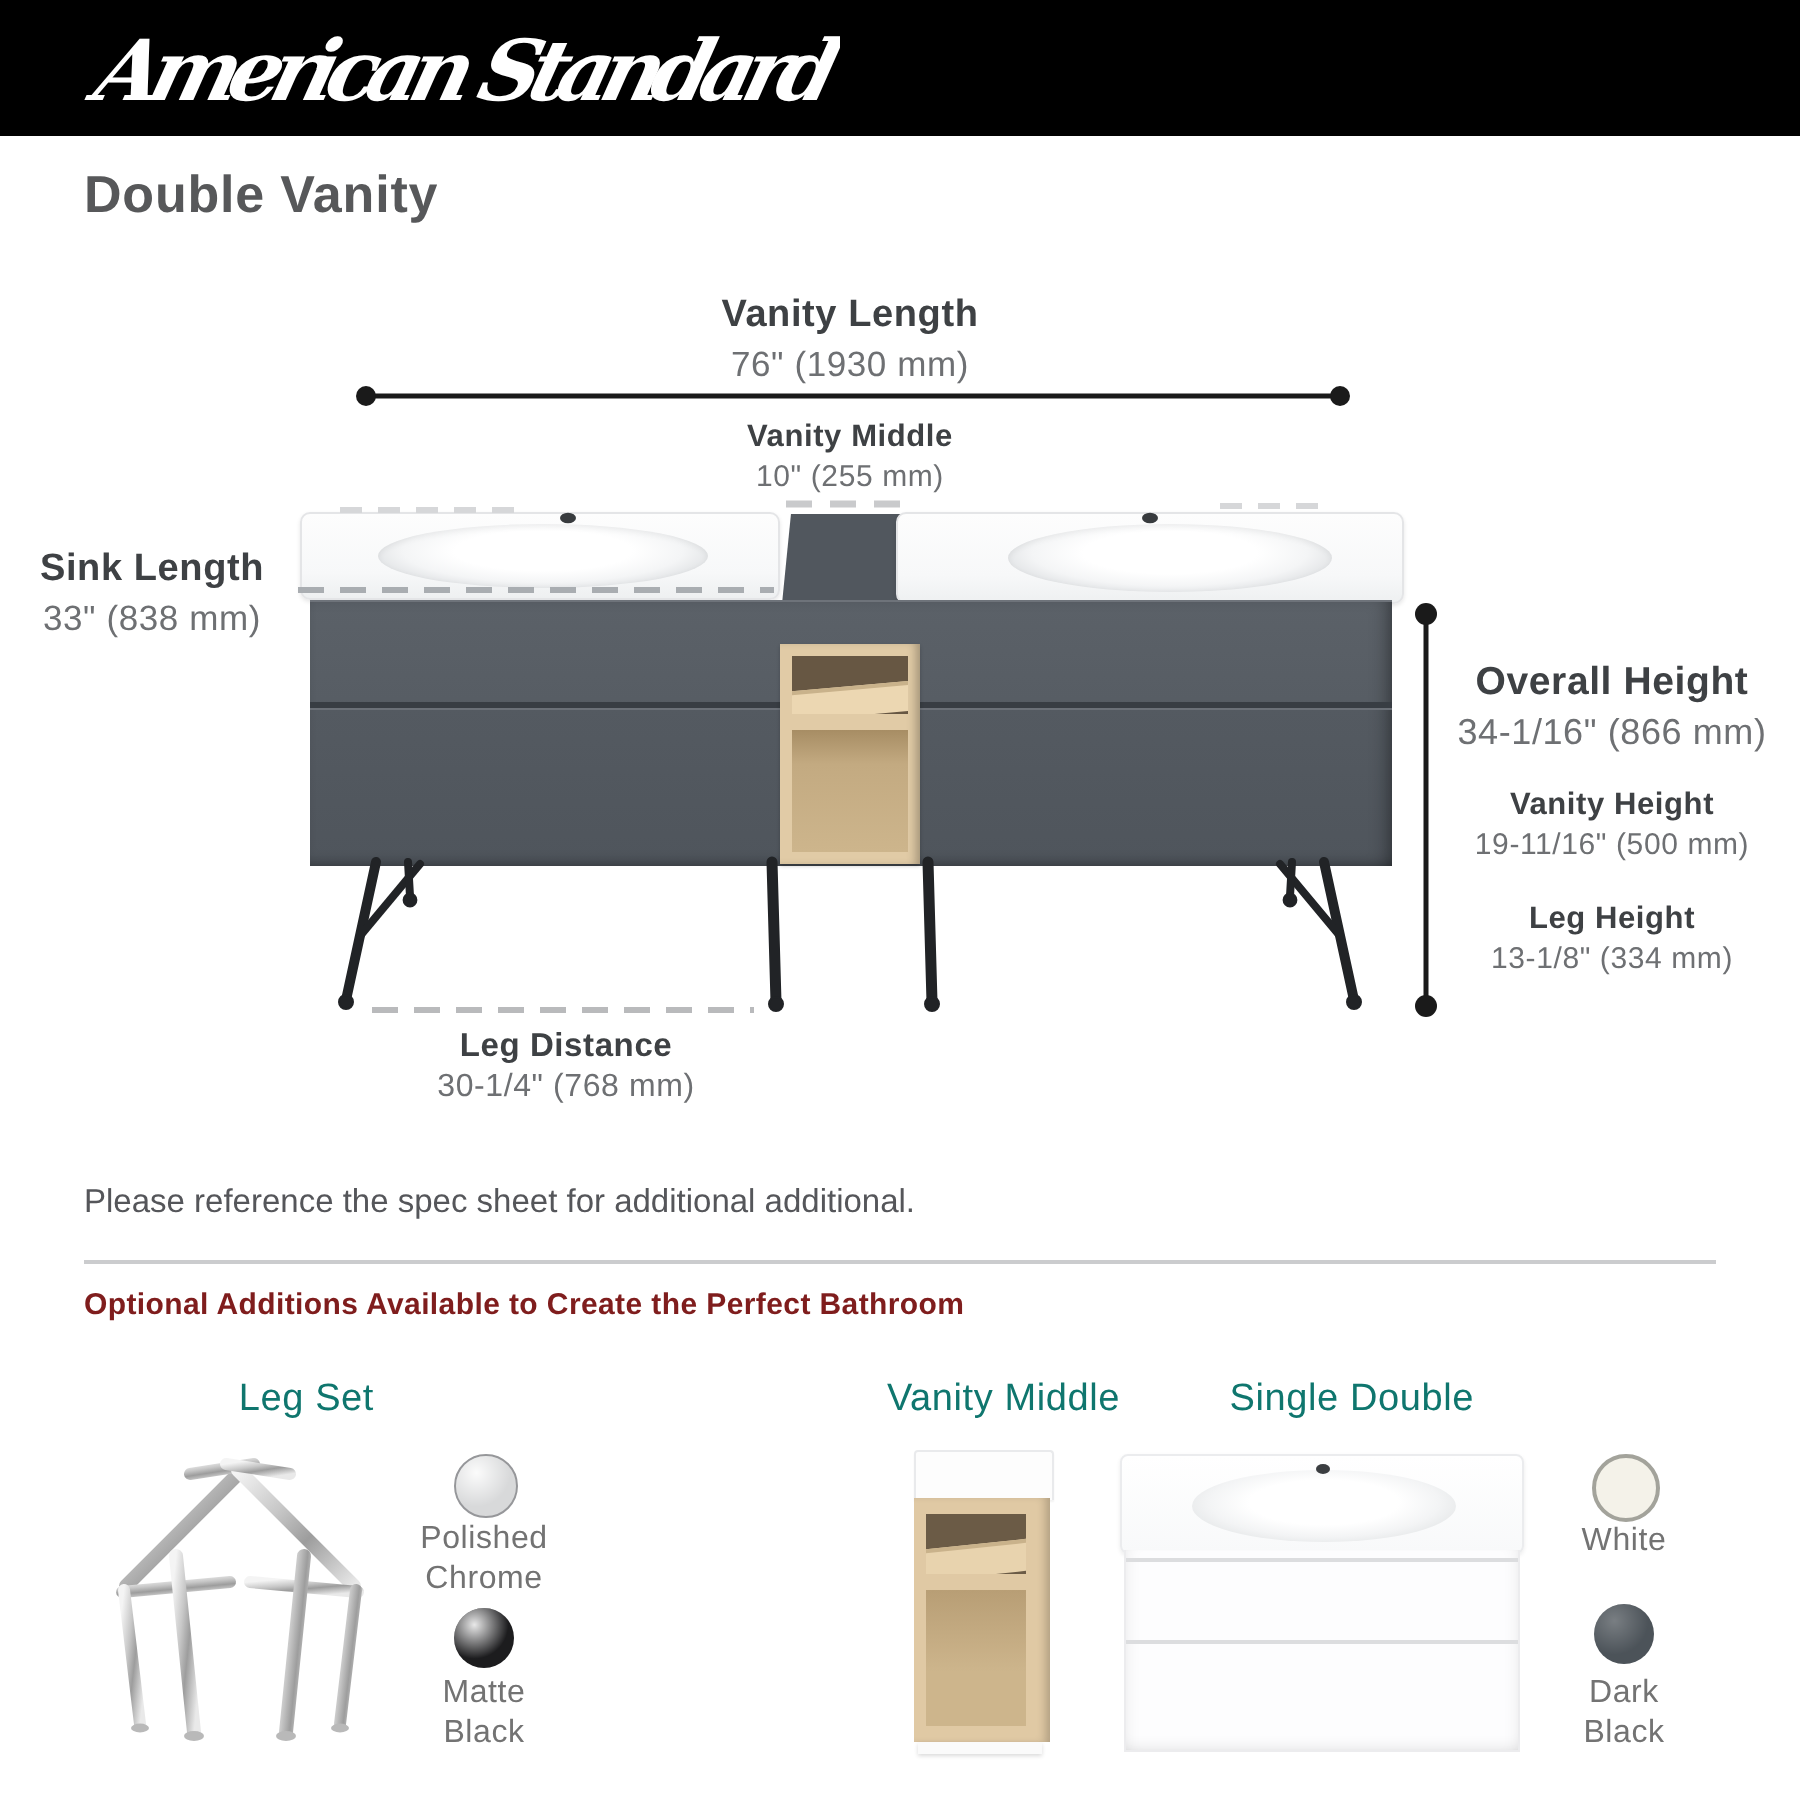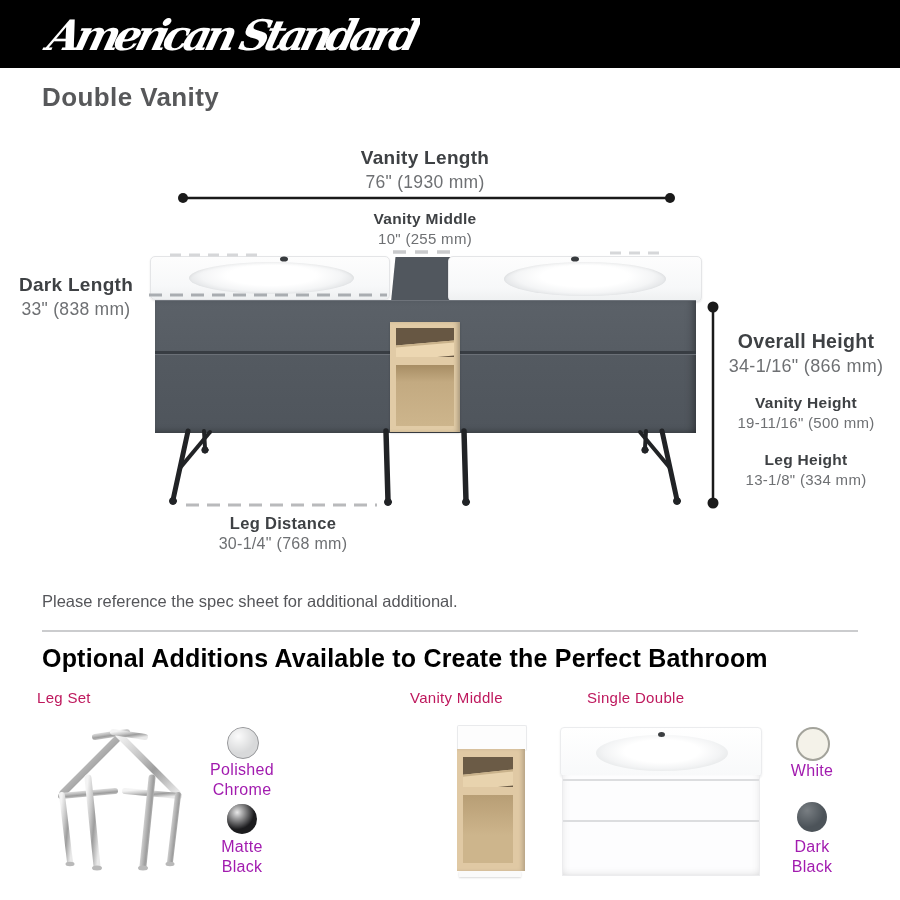--- a/index.html
+++ b/index.html
@@ -41,22 +41,22 @@
   #wood-unit{left:390px;top:322px;width:70px;height:110px;background:#e1cba6;
          box-shadow:inset -4px 0 5px -2px rgba(0,0,0,.28), 0 1px 2px rgba(0,0,0,.2);}
   #wood-top-open{left:6px;top:6px;width:58px;height:29px;background:#675743;overflow:hidden;}
   #wood-tray{left:-2px;bottom:-1px;width:110%;height:13px;background:#ecd7b2;border-top:2px solid #c9b28b;
          transform:skewY(-5deg);}
   #wood-low-open{left:6px;top:43px;width:58px;height:61px;
          background:linear-gradient(180deg,#a78d64 0%,#c3aa81 28%,#cdb58c 100%);}
   
   #note{left:42px;top:592px;font-size:16.5px;color:#55565a;}
   #rule{left:42px;top:630px;width:816px;height:2px;background:#cbccce;}
-  #optional-heading{left:42px;top:644px;font-size:25px;font-weight:700;color:#000000;letter-spacing:.2px;}
-  .opt-title{position:absolute;width:150px;text-align:left;font-size:15px;color:#be185d;letter-spacing:.3px;}
+  #optional-heading{left:42px;top:644px;font-size:15px;font-weight:700;color:#7f1d1d;letter-spacing:.2px;}
+  .opt-title{position:absolute;width:150px;text-align:right;font-size:19px;color:#0f766e;letter-spacing:.3px;}
   
   #vm-thumb{left:457px;top:725px;width:68px;height:152px;}
   #vm-top{left:0;top:0;width:100%;height:24px;background:#fdfdfd;border:1px solid #e9eaec;border-bottom:none;border-radius:2px 2px 0 0;box-shadow:0 1px 1px rgba(0,0,0,.05);}
   #vm-body{left:0;top:24px;width:100%;height:122px;background:#e0c9a4;box-shadow:inset -4px 0 5px -2px rgba(0,0,0,.22);}
   #vm-open1{left:6px;top:8px;width:50px;height:30px;background:#6b5b46;overflow:hidden;}
   #vm-tray{left:-2px;bottom:-1px;width:110%;height:14px;background:#e8d3ae;border-top:2px solid #c9b28b;transform:skewY(-6deg);}
   #vm-open2{left:6px;top:46px;width:50px;height:68px;background:linear-gradient(180deg,#b89e75 0%,#cdb58c 60%);}
   #vm-base{left:2px;top:146px;width:62px;height:6px;background:#fafafa;box-shadow:0 1px 2px rgba(0,0,0,.15);}
   #sv-thumb{left:560px;top:727px;width:202px;height:148px;}
   #sv-slab{left:0;top:0;width:200px;height:48px;background:linear-gradient(180deg,#ffffff,#f8f9fa);border:1px solid #ebecee;border-radius:4px;box-shadow:0 1px 2px rgba(0,0,0,.08);}
@@ -69,21 +69,21 @@
   
   .swatch{position:absolute;width:30px;height:30px;border-radius:50%;}
   .swatch::after{content:"";position:absolute;left:0;top:0;width:100%;height:100%;border-radius:50%;
          background:radial-gradient(circle at 34% 28%, rgba(255,255,255,.9), rgba(255,255,255,0) 58%);}
   #sw-chrome{left:227px;top:727px;border:1.5px solid #96979a;}
   #sw-matte{left:227px;top:804px;}
   #sw-white{left:796px;top:727px;border:2px solid #a3a39b;}
   #sw-white::after{background:none;}
   #sw-dark{left:797px;top:802px;}
   #sw-dark::after{background:radial-gradient(circle at 34% 28%, rgba(255,255,255,.25), rgba(255,255,255,0) 58%);}
-  .sw-label{position:absolute;width:90px;text-align:center;font-size:16px;line-height:19.5px;color:#a21caf;letter-spacing:.3px;}
+  .sw-label{position:absolute;width:90px;text-align:center;font-size:16px;line-height:19.5px;color:#737373;letter-spacing:.3px;}
   svg{position:absolute;left:0;top:0;}
 </style>
 </head>
 <body>
 
 <div class="abs" id="header">
   <svg width="420" height="68" viewBox="0 0 420 68">
     <text x="58" y="50" transform="skewX(-14)" textLength="370" font-family="DejaVu Serif, serif" font-style="italic" font-weight="bold" font-size="42" fill="#ffffff">American Standard</text>
   </svg>
 </div>
@@ -150,21 +150,21 @@
 
 <div class="dim dim-big" id="dim-vlength">
   <div class="lbl">Vanity Length</div>
   <div class="val">76" (1930 mm)</div>
 </div>
 <div class="dim dim-sm" id="dim-vmiddle">
   <div class="lbl">Vanity Middle</div>
   <div class="val">10" (255 mm)</div>
 </div>
 <div class="dim dim-big" id="dim-sink">
-  <div class="lbl">Dark Length</div>
+  <div class="lbl">Sink Length</div>
   <div class="val">33" (838 mm)</div>
 </div>
 <div class="dim dim-big" id="dim-overall">
   <div class="lbl">Overall Height</div>
   <div class="val">34-1/16" (866 mm)</div>
 </div>
 <div class="dim dim-sm" id="dim-vheight">
   <div class="lbl">Vanity Height</div>
   <div class="val">19-11/16" (500 mm)</div>
 </div>

